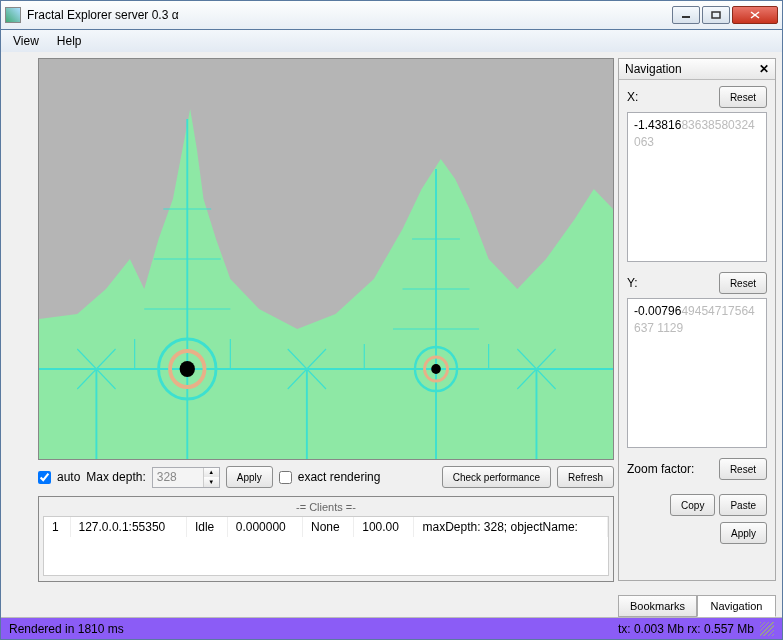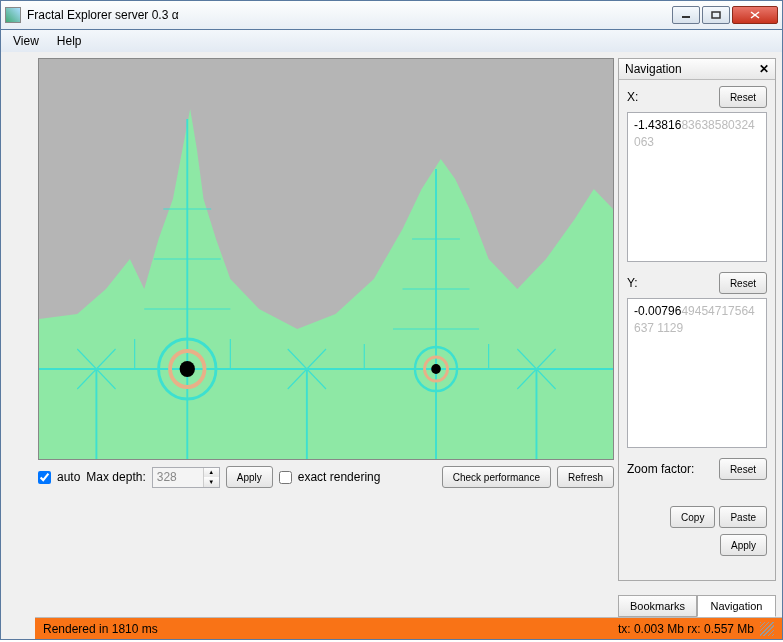--- a/index.html
+++ b/index.html
@@ -51,32 +51,32 @@
 .nav-header .ttl { flex: 1; }
 .nav-header .x { font-family: Arial; font-weight: bold; cursor: default; }
 
 .nav-body { padding: 6px 8px; flex: 1; display: flex; flex-direction: column; }
 .coord-row { display: flex; align-items: center; margin-bottom: 4px; }
 .coord-row .lbl { flex: 1; }
 .coord-box { border: 1px solid #abadb3; background: #fff; height: 150px; padding: 4px 6px; font-size: 12px; word-break: break-all; line-height: 1.4; margin-bottom: 10px; }
 .coord-box .typed { color: #000; }
 .coord-box .faded { color: #bbb; }
 
-.zoom-row { display: flex; align-items: center; margin-bottom: 20px; }
+.zoom-row { display: flex; align-items: center; margin-bottom: 8px; }
 .zoom-row .lbl { flex: 1; }
 .zoom-input { display: flex; border: 1px solid #abadb3; height: 21px; background: #fff; }
 .zoom-input input { border: none; flex: 1; padding: 0 4px; font-size: 12px; outline: none; }
 
 .btn-row { display: flex; justify-content: flex-end; gap: 4px; margin-top: 6px; }
 
 .side-tabs { display: flex; margin-top: 14px; }
 .side-tabs .tab { flex: 1; text-align: center; padding: 4px 2px; border: 1px solid #aaa; background: linear-gradient(#fdfdfd, #e6e6e6); font-size: 11px; cursor: default; }
 .side-tabs .tab.active { background: #fff; border-bottom-color: #fff; }
 
-.statusbar { height: 22px; border-top: 1px solid #bbb; display: flex; align-items: center; padding: 0 8px; font-size: 12px; background: #f97316; margin-left: 34px; }
+.statusbar { height: 22px; border-top: 1px solid #bbb; display: flex; align-items: center; padding: 0 8px; font-size: 12px; background: #8b5cf6; }
 .statusbar .sleft { flex: 1; }
 .statusbar .grip { width: 14px; height: 14px; background: repeating-linear-gradient(135deg, #999 0, #999 1px, transparent 1px, transparent 3px); margin-left: 6px; }
 </style>
 </head>
 <body>
 
 <div class="titlebar">
   <span class="app-icon"></span>
   <span class="title">Fractal Explorer server  0.3 α</span>
   <div class="winbtns">
@@ -160,20 +160,38 @@
             </span>
     </span>
     <button class="btn">Apply</button>
     <input type="checkbox" style="">
     <label>exact rendering</label>
     <span class="spacer"></span>
     <button class="btn">Check performance</button>
     <button class="btn">Refresh</button>
   </div>
 
+  <div class="clients-box">
+    <div class="clients-title">-= Clients =-</div>
+    <div class="clients-table">
+      <table>
+              <tbody>
+                <tr>
+        <td>1</td>
+        <td>127.0.0.1:55350</td>
+        <td>Idle</td>
+        <td>0.000000</td>
+        <td>None</td>
+        <td>100.00</td>
+        <td>maxDepth: 328; objectName:</td>
+      </tr>
+              </tbody>
+            </table>
+    </div>
+  </div>
 
 </div>
 
 <div class="rightcol">
   <div class="nav-panel">
     <div class="nav-header">
       <span class="ttl">Navigation</span>
       <span class="x">✕</span>
     </div>
     <div class="nav-body">

